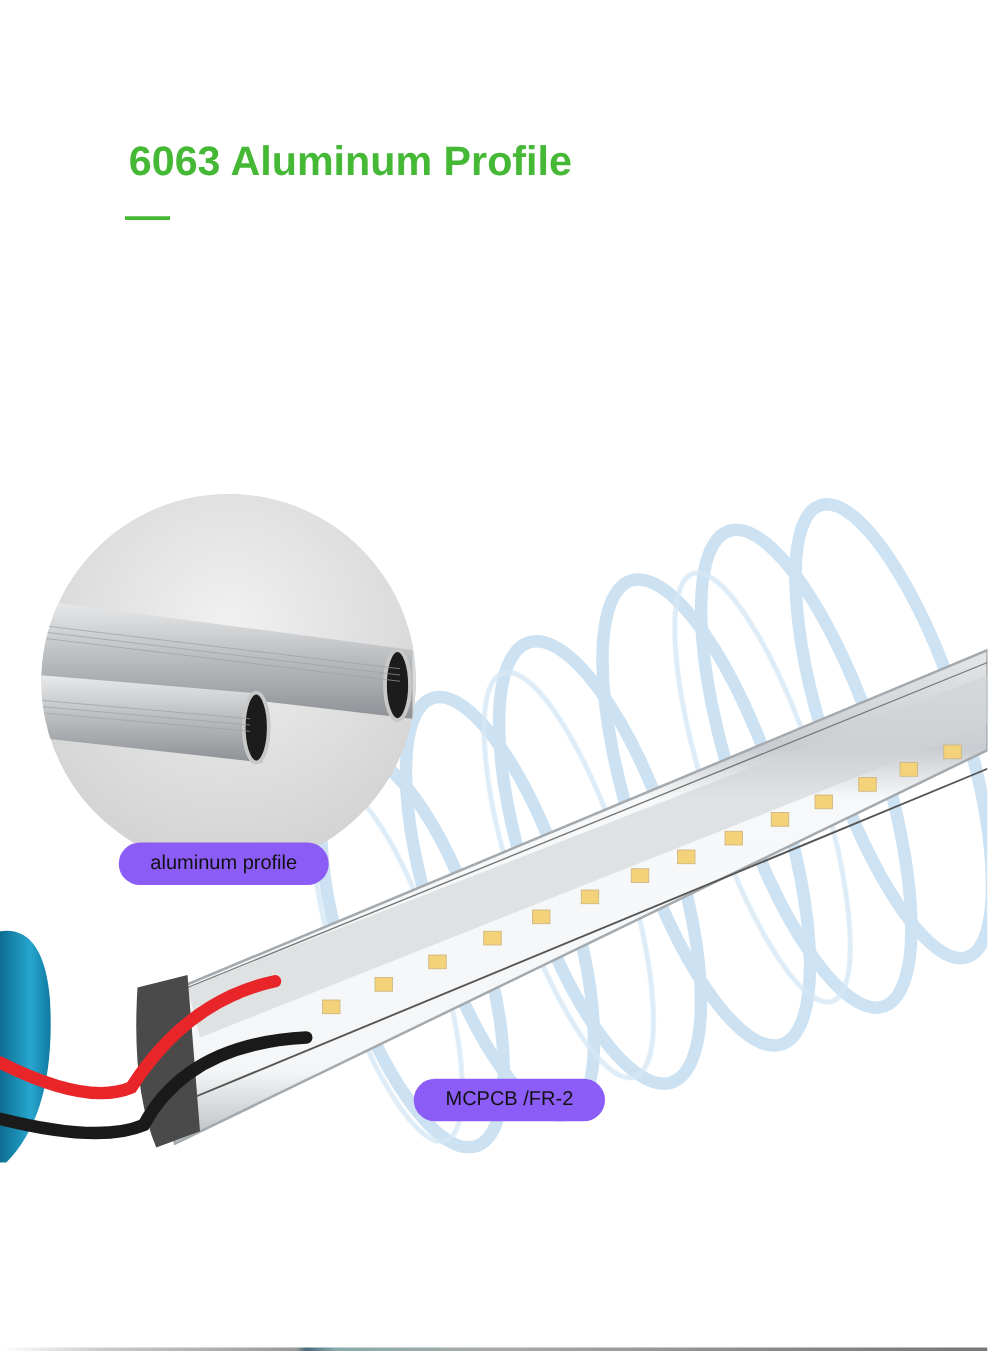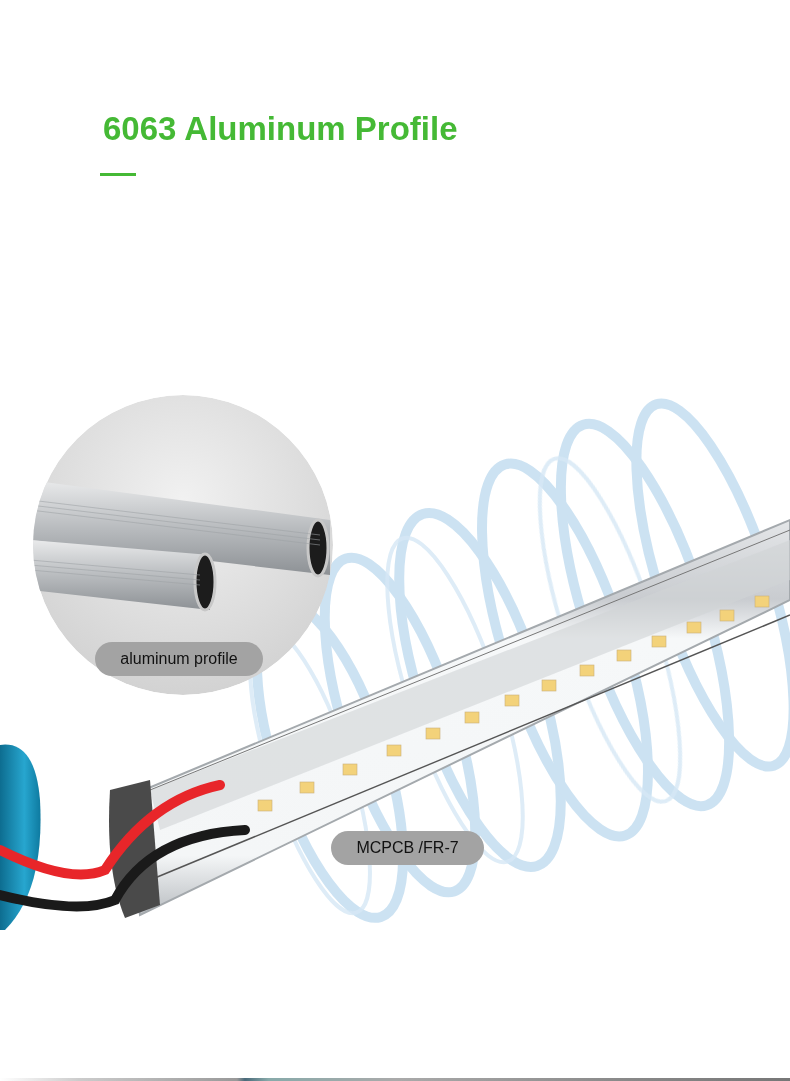--- a/index.html
+++ b/index.html
@@ -2,21 +2,21 @@
 <html><head>
   <meta charset="utf-8">
   <style>
     html, body { margin: 0; padding: 0; }
     body { width: 790px; height: 1081px; background: #ffffff; position: relative; overflow: hidden; font-family: "Liberation Sans", sans-serif; }
     .title { position: absolute; left: 99px; top: 106px; font-size: 33px; font-weight: bold; color: #45b935; margin: 4px; letter-spacing: 0px; }
     .dash { position: absolute; left: 100px; top: 173px; width: 36px; height: 3px; background: #45b935; }
     .features { position: absolute; left: 95px; top: 212px; margin: 0; padding: 0; list-style: none; }
     .features li { font-size: 22px; font-weight: bold; color: #45b935; line-height: 36px; }
     .scene { position: absolute; left: 0; top: 380px; width: 790px; height: 700px; }
-    .badge { position: absolute; background: #a3a3a3; color: #111; border-radius: 20px; font-size: 16px; text-align: center; }
+    .badge { position: absolute; background: #8b5cf6; color: #111; border-radius: 20px; font-size: 16px; text-align: center; margin-top: 32px; }
     .bottom-strip { position: absolute; left: 0; top: 1078px; width: 790px; height: 3px; background: linear-gradient(90deg, #fff 0%, #ccc 10%, #999 30%, #4a6a7a 31%, #8aa 34%, #aaa 50%, #888 80%, #777 100%); }
   </style>
 </head>
 <body>
 
 <h1 class="title">6063 Aluminum Profile</h1>
 <div class="dash"></div>
 
 <ul class="features">
 </ul>
@@ -108,15 +108,15 @@
         <line x1="30" y1="560" x2="200" y2="575"></line>
         <line x1="30" y1="565" x2="200" y2="580"></line>
         <line x1="30" y1="570" x2="200" y2="585"></line>
       </g>
     </g>
   </svg>
 </div>
 
 <div class="badge" style="left:95px; top:642px; width:168px; height:34px; line-height:34px;">aluminum profile</div>
 
-<div class="badge" style="left:331px; top:831px; width:153px; height:34px; line-height:34px;">MCPCB /FR-7</div>
+<div class="badge" style="left:331px; top:831px; width:153px; height:34px; line-height:34px;">MCPCB /FR-2</div>
 
 <div class="bottom-strip"></div>
 
 </body></html>

